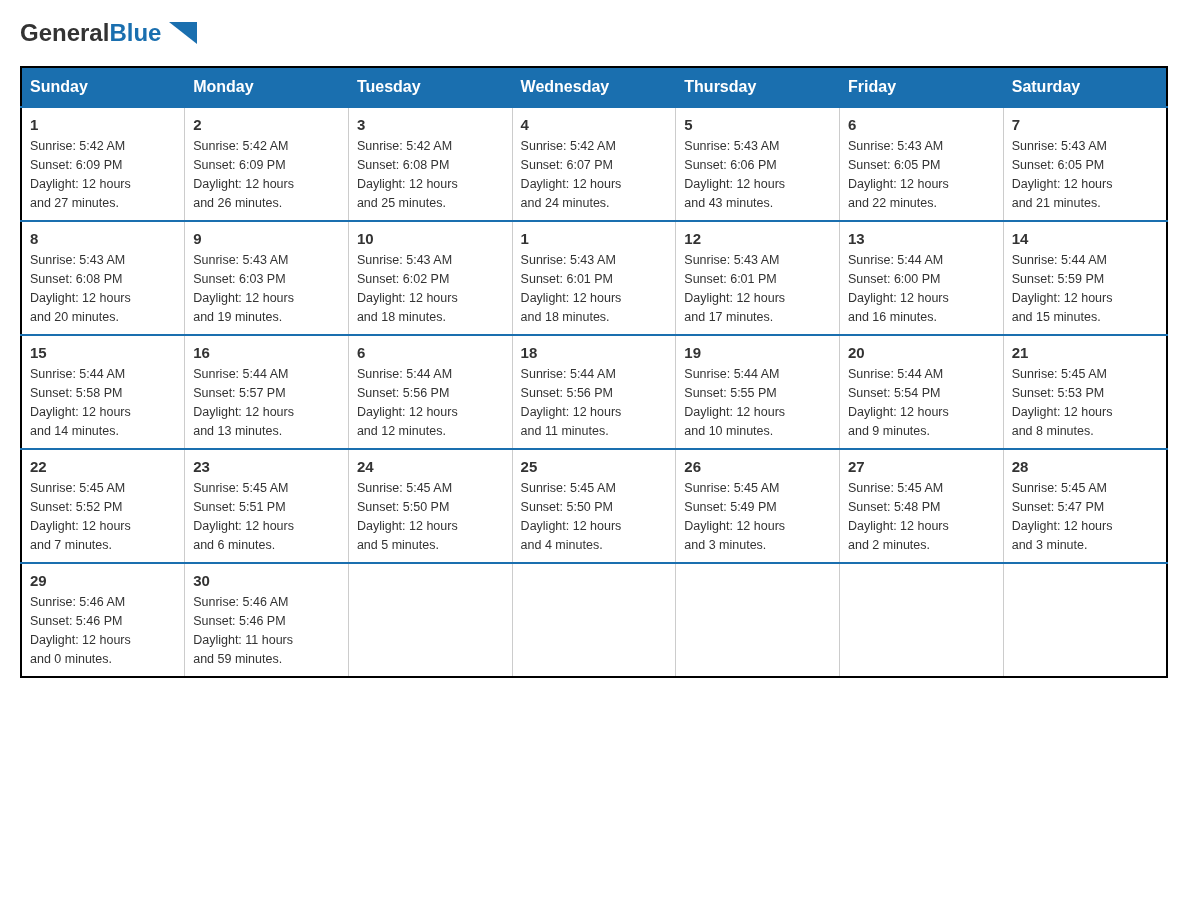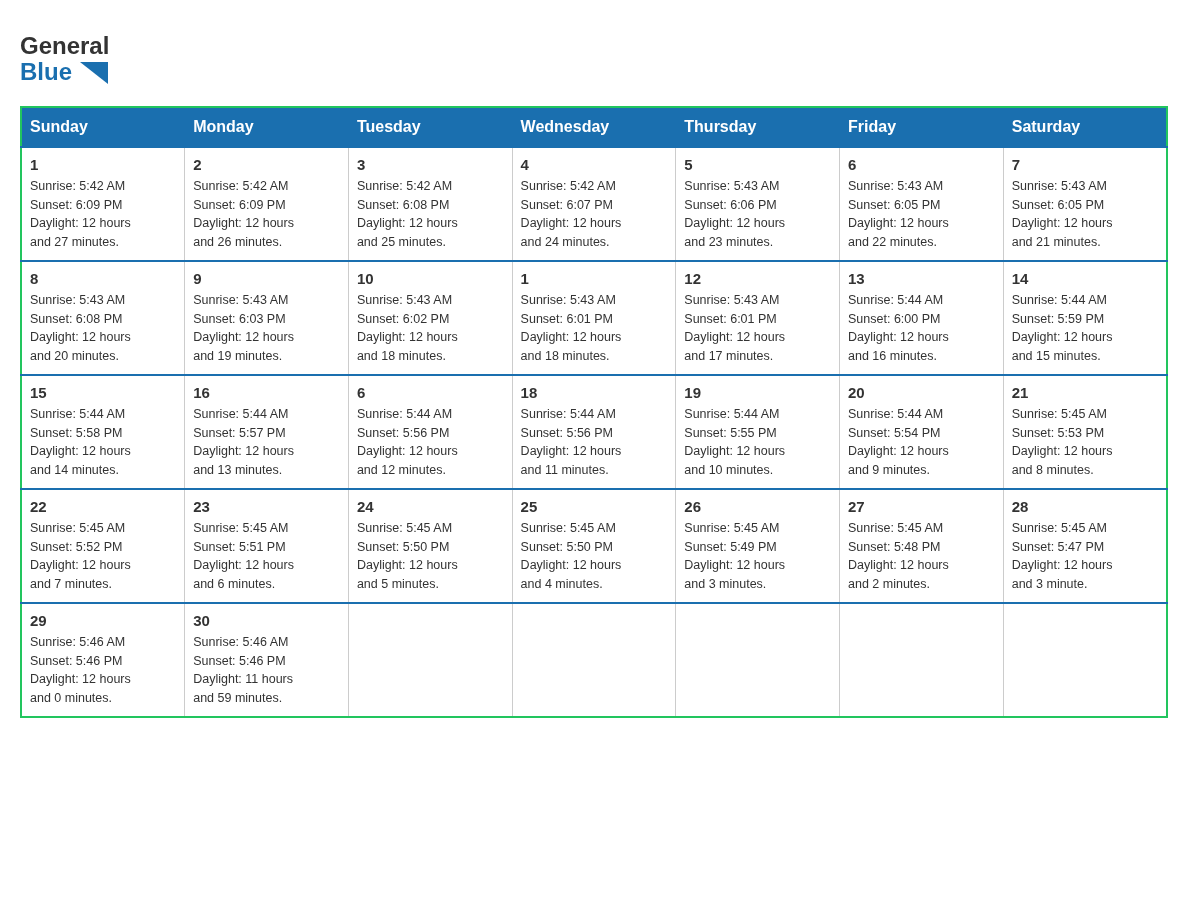--- a/index.html
+++ b/index.html
@@ -31,21 +31,21 @@
       line-height: 1.1;
     }
     .calendar-subtitle {
       font-size: 20px;
       color: #444;
       margin-top: 4px;
     }
     .calendar-table {
       width: 100%;
       border-collapse: collapse;
-      border: 2px solid #22c55e;
+      border: 2px solid #000000;
     }
     .calendar-table th {
       background-color: #1a6faf;
       color: #fff;
       font-size: 16px;
       font-weight: bold;
       padding: 10px 8px;
       text-align: left;
       border: 1px solid #1a6faf;
     }
@@ -73,21 +73,21 @@
       background: #fff;
       border-top: 2px solid #1a6faf;
     }
   </style>
 </head>
 <body>
 
 <div class="header">
   <div class="logo">
   <div style="display:flex;align-items:center;gap:0;">
-    <div style="display:flex;flex-direction:column;line-height:1.1;margin-top:13px;">
+    <div style="display:flex;flex-direction:row;line-height:1.1;">
       <span style="font-size:24px;font-weight:bold;color:#333;">General</span>
       <div style="display:flex;align-items:center;gap:8px;">
         <span style="font-size:24px;font-weight:bold;color:#1a6faf;">Blue</span>
         <svg width="28" height="22" viewBox="0 0 28 22">
           <polygon points="0,0 28,0 28,22" fill="#1a6faf"></polygon>
         </svg>
       </div>
     </div>
   </div>
 </div>
@@ -122,21 +122,21 @@
         <td>
           <span class="day-number">3</span>
           <div class="day-info"><span>Sunrise: 5:42 AM</span><br><span>Sunset: 6:08 PM</span><br><span>Daylight: 12 hours</span><br><span>and 25 minutes.</span></div>
         </td>
         <td>
           <span class="day-number">4</span>
           <div class="day-info"><span>Sunrise: 5:42 AM</span><br><span>Sunset: 6:07 PM</span><br><span>Daylight: 12 hours</span><br><span>and 24 minutes.</span></div>
         </td>
         <td>
           <span class="day-number">5</span>
-          <div class="day-info"><span>Sunrise: 5:43 AM</span><br><span>Sunset: 6:06 PM</span><br><span>Daylight: 12 hours</span><br><span>and 23 minutes.</span></div>
+          <div class="day-info"><span>Sunrise: 5:43 AM</span><br><span>Sunset: 6:06 PM</span><br><span>Daylight: 12 hours</span><br><span>and 43 minutes.</span></div>
         </td>
         <td>
           <span class="day-number">6</span>
           <div class="day-info"><span>Sunrise: 5:43 AM</span><br><span>Sunset: 6:05 PM</span><br><span>Daylight: 12 hours</span><br><span>and 22 minutes.</span></div>
         </td>
         <td>
           <span class="day-number">7</span>
           <div class="day-info"><span>Sunrise: 5:43 AM</span><br><span>Sunset: 6:05 PM</span><br><span>Daylight: 12 hours</span><br><span>and 21 minutes.</span></div>
         </td>
       </tr>

